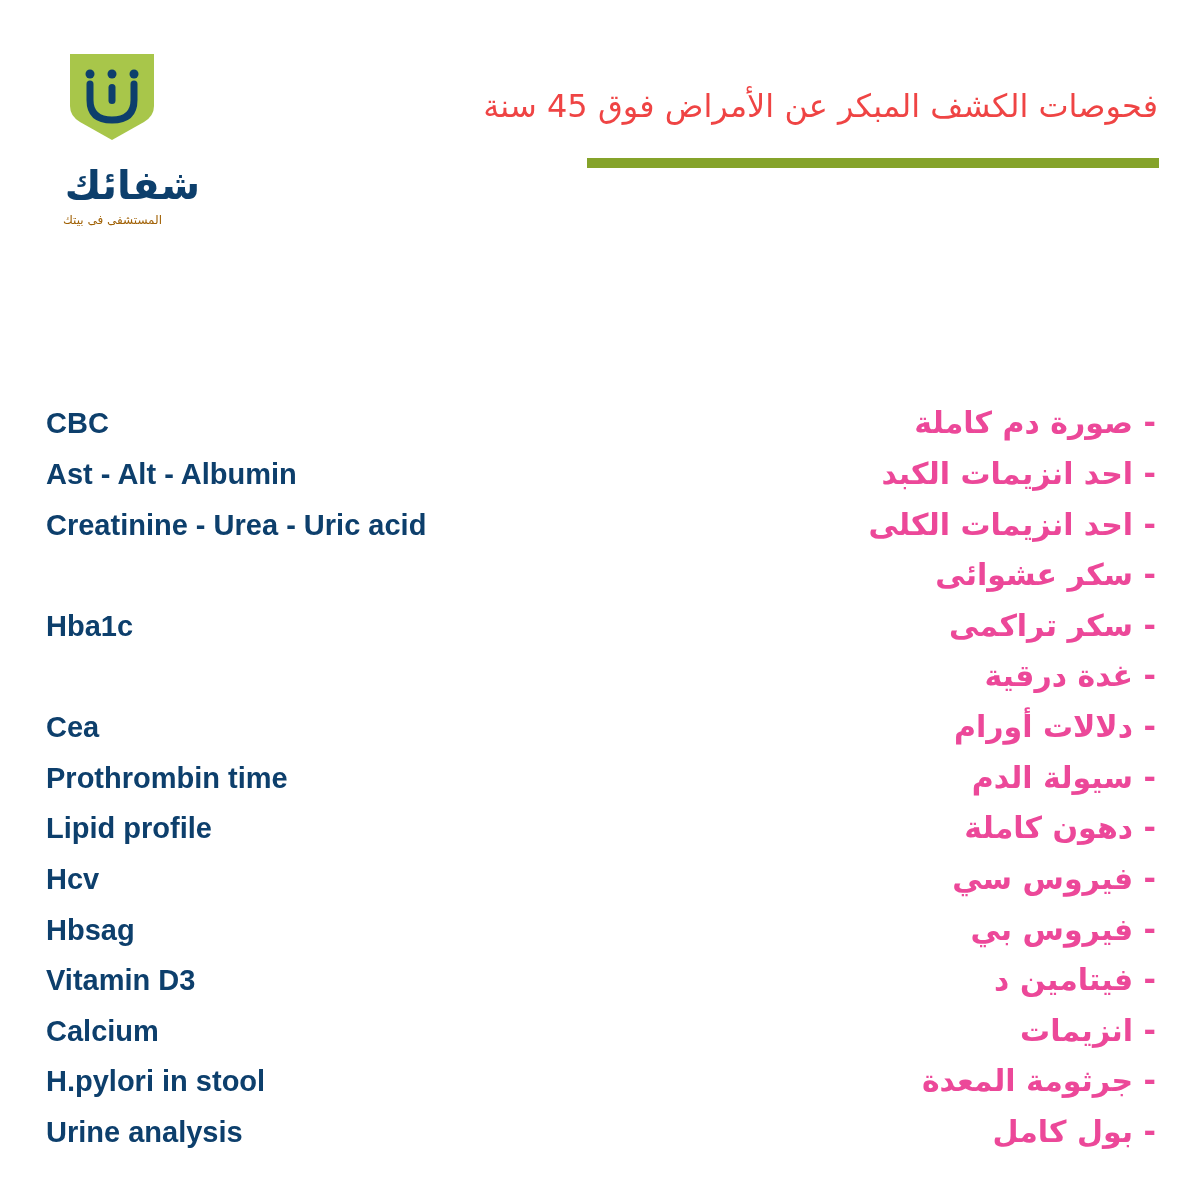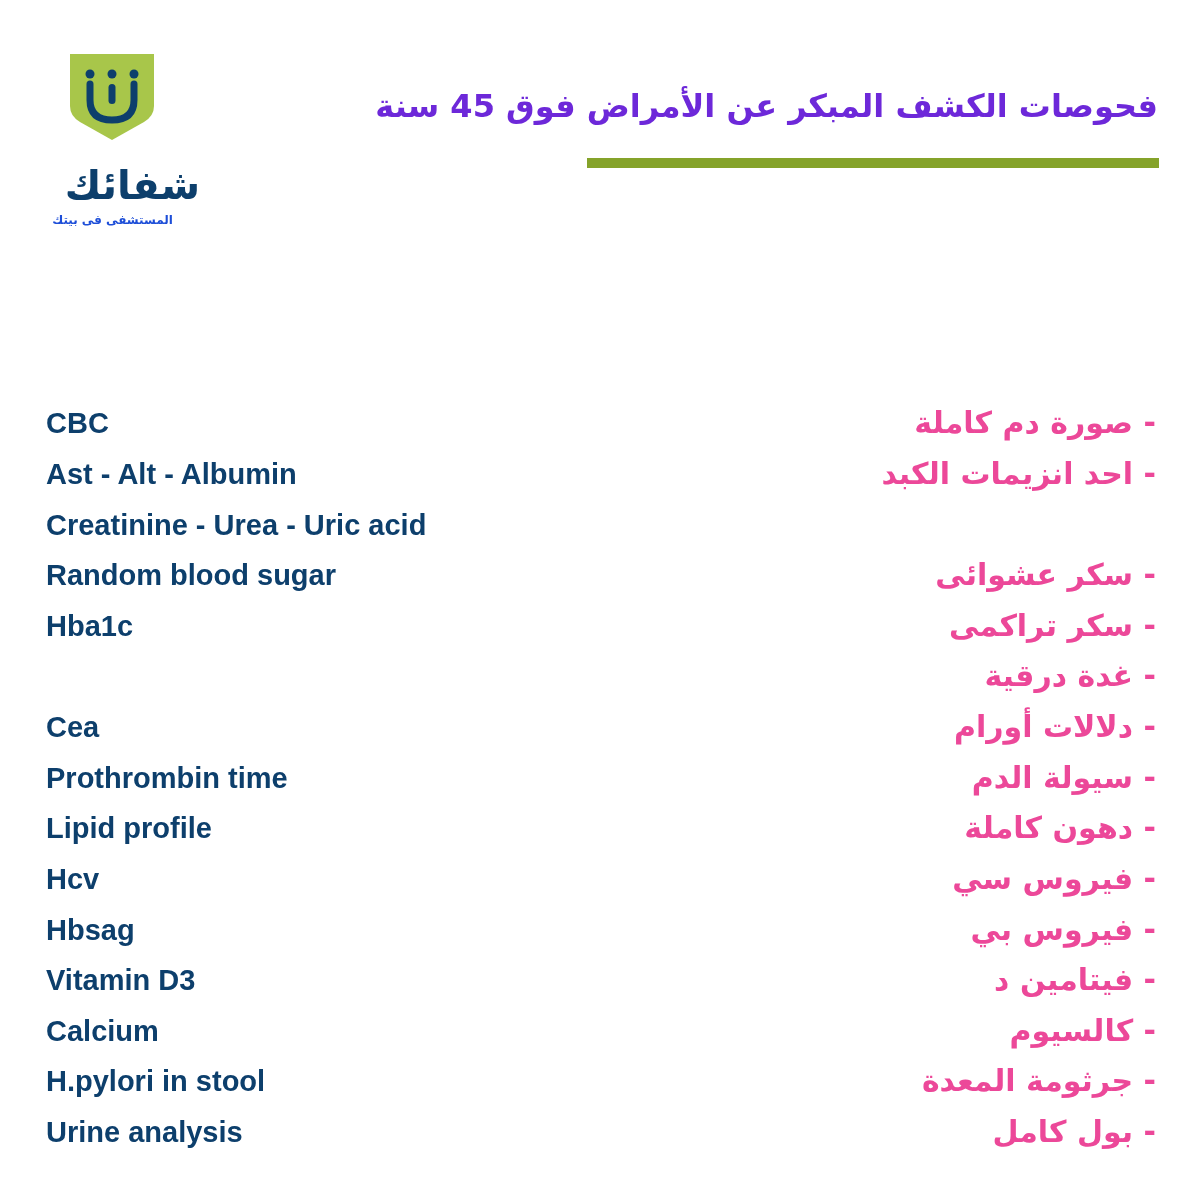--- a/index.html
+++ b/index.html
@@ -7,25 +7,25 @@
     width:1200px; height:1200px; background:#ffffff; position:relative; overflow:hidden;
     font-family:"DejaVu Sans", sans-serif; color:#0d3f6c;
   }
   .shield { position:absolute; left:70px; top:54px; width:84px; height:86px; }
   .brand-name {
     position:absolute; left:40px; top:160px; width:145px; text-align:center;
     font-weight:bold; font-size:40px; line-height:50px; color:#0d3f6c; direction:rtl;margin-left:20px;
   }
   .brand-tag {
     position:absolute; left:40px; top:212px; width:145px; text-align:center;
-    font-size:12px; line-height:16px; color:#1d4ed8; direction:rtl;font-weight:bold;
+    font-size:12px; line-height:16px; color:#a16207; direction:rtl;
   }
   .title {
-    position:absolute; right:42px; top:82px; font-weight:bold; font-size:32px;
-    line-height:48px; color:#6d28d9; direction:rtl; white-space:nowrap;
+    position:absolute; right:42px; top:82px; font-weight:normal; font-size:32px;
+    line-height:48px; color:#ef4444; direction:rtl; white-space:nowrap;
   }
   .title-bar {
     position:absolute; left:587px; top:158px; width:572px; height:10px; background:#85a32a;
   }
   .row { position:absolute; left:0; width:1200px; height:50px;margin-top:41px; }
   .en {
     position:absolute; left:46px; top:0; font-family:"Liberation Sans", sans-serif;
     font-weight:bold; font-size:29px; line-height:50px; color:#0d3f6c; white-space:nowrap;
   }
   .ar {
@@ -55,23 +55,23 @@
   <div class="row" style="top:357px">
     <span class="en">CBC</span>
     <span class="ar">- صورة دم كاملة</span>
   </div>
   <div class="row" style="top:408px">
     <span class="en">Ast - Alt - Albumin</span>
     <span class="ar">- احد انزيمات الكبد</span>
   </div>
   <div class="row" style="top:459px">
     <span class="en">Creatinine - Urea - Uric acid</span>
+    <span class="ar">- احد انزيمات الكلى</span>
   </div>
   <div class="row" style="top:509px">
-    <span class="en">Random blood sugar</span>
     <span class="ar">- سكر عشوائى</span>
   </div>
   <div class="row" style="top:560px">
     <span class="en">Hba1c</span>
     <span class="ar">- سكر تراكمى</span>
   </div>
   <div class="row" style="top:610px">
     <span class="ar">- غدة درقية</span>
   </div>
   <div class="row" style="top:661px">
@@ -93,21 +93,21 @@
   <div class="row" style="top:864px">
     <span class="en">Hbsag</span>
     <span class="ar">- فيروس بي</span>
   </div>
   <div class="row" style="top:914px">
     <span class="en">Vitamin D3</span>
     <span class="ar">- فيتامين د</span>
   </div>
   <div class="row" style="top:965px">
     <span class="en">Calcium</span>
-    <span class="ar">- كالسيوم</span>
+    <span class="ar">- انزيمات</span>
   </div>
   <div class="row" style="top:1015px">
     <span class="en">H.pylori in stool</span>
     <span class="ar">- جرثومة المعدة</span>
   </div>
   <div class="row" style="top:1066px">
     <span class="en">Urine analysis</span>
     <span class="ar">- بول كامل</span>
   </div>
 </div>

